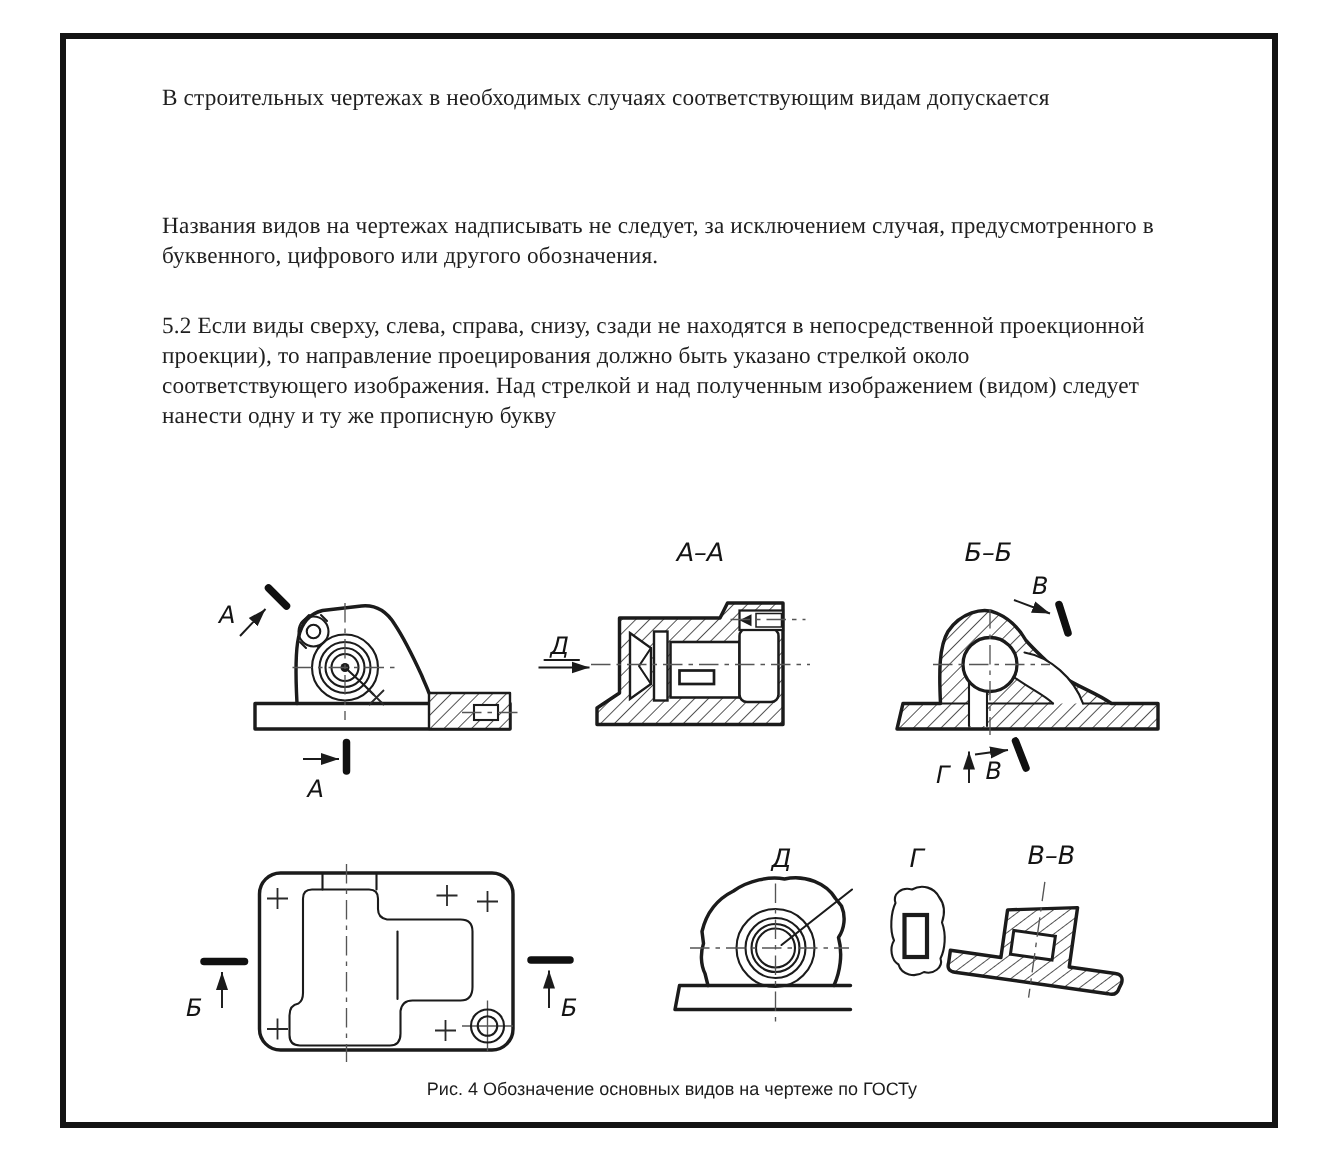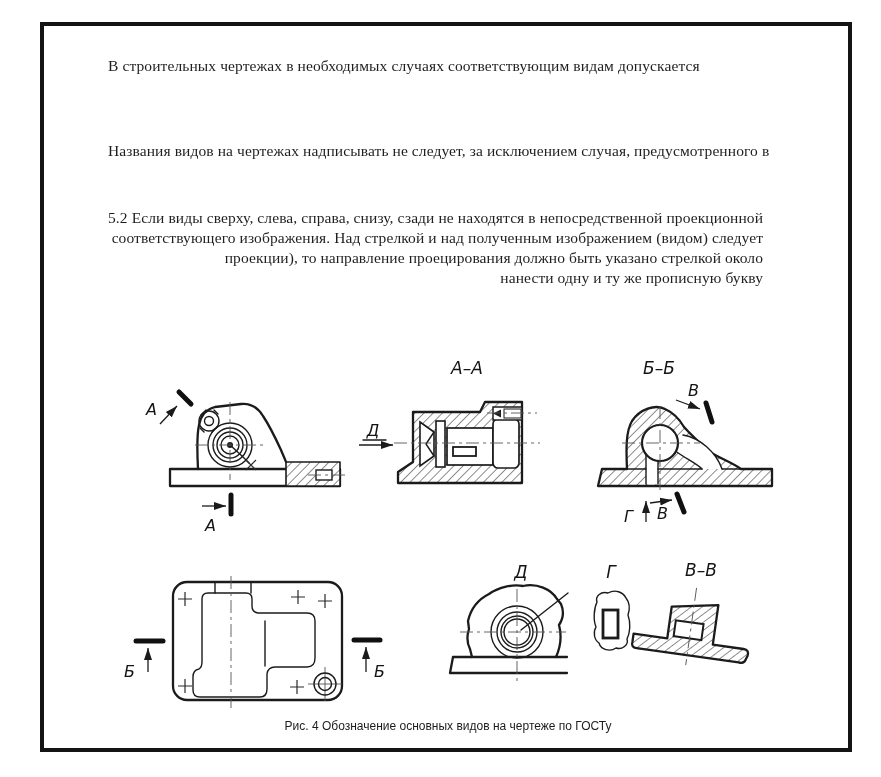--- a/index.html
+++ b/index.html
@@ -3,21 +3,21 @@
 <meta charset="utf-8">
 <style>
   html,body{margin:0;padding:0;}
   body{width:881px;height:777px;background:#ffffff;font-family:"Liberation Serif",serif;}
   .page{position:relative;width:881px;height:777px;background:#ffffff;overflow:hidden;}
   .frame{position:absolute;left:40px;top:22px;width:804px;height:722px;border:4px solid #141414;background:#ffffff;}
   .para{position:absolute;color:#1f1f1f;font-size:15.5px;line-height:20px;letter-spacing:0.1px;}
   .para div{white-space:nowrap;}
   .p1{left:108px;top:56px;}
   .p2{left:108px;top:114px;margin-top:27px;}
-  .p3{left:108px;top:208px;text-align:right;}
+  .p3{left:108px;top:208px;}
   .figure-svg{position:absolute;left:0;top:340px;}
   .caption{position:absolute;left:44px;top:719px;width:808px;text-align:center;
            font-family:"Liberation Sans",sans-serif;font-size:12px;color:#1c1c1c;}
   
   .ln{stroke:#1b1b1b;stroke-width:2.3;fill:none;stroke-linejoin:round;stroke-linecap:round;}
   .lnt{stroke:#1b1b1b;stroke-width:1.4;fill:none;stroke-linejoin:round;stroke-linecap:round;}
   .cl{stroke:#555;stroke-width:0.9;fill:none;stroke-dasharray:13 4 3 4;}
   .sol{stroke:#555;stroke-width:0.9;fill:none;}
   .bar{stroke:#101010;stroke-width:5;fill:none;stroke-linecap:round;}
   .arr{stroke:#1b1b1b;stroke-width:1.3;fill:none;marker-end:url(#ah);}
@@ -31,25 +31,26 @@
 <body>
 
 <div class="page">
   <div class="frame"></div>
 
   <div class="para p1">
     <div>В строительных чертежах в необходимых случаях соответствующим видам допускается</div>
   </div>
   <div class="para p2">
     <div>Названия видов на чертежах надписывать не следует, за исключением случая, предусмотренного в</div>
+    <div>буквенного, цифрового или другого обозначения.</div>
   </div>
   <div class="para p3">
     <div>5.2 Если виды сверху, слева, справа, снизу, сзади не находятся в непосредственной проекционной</div>
+    <div>проекции), то направление проецирования должно быть указано стрелкой около</div>
     <div>соответствующего изображения. Над стрелкой и над полученным изображением (видом) следует</div>
-    <div>проекции), то направление проецирования должно быть указано стрелкой около</div>
     <div>нанести одну и ту же прописную букву</div>
   </div>
 
   <svg class="figure-svg" width="881" height="390" viewBox="0 0 881 390">
     <defs>
       <pattern id="h" patternUnits="userSpaceOnUse" width="6.5" height="6.5" patternTransform="rotate(-45)">
         <rect width="6.5" height="6.5" fill="#ffffff"></rect>
         <line x1="0" y1="0" x2="6.5" y2="0" stroke="#1d1d1d" stroke-width="1"></line>
       </pattern>
       <marker id="ah" markerUnits="userSpaceOnUse" markerWidth="14" markerHeight="10" refX="12" refY="5" orient="auto">

